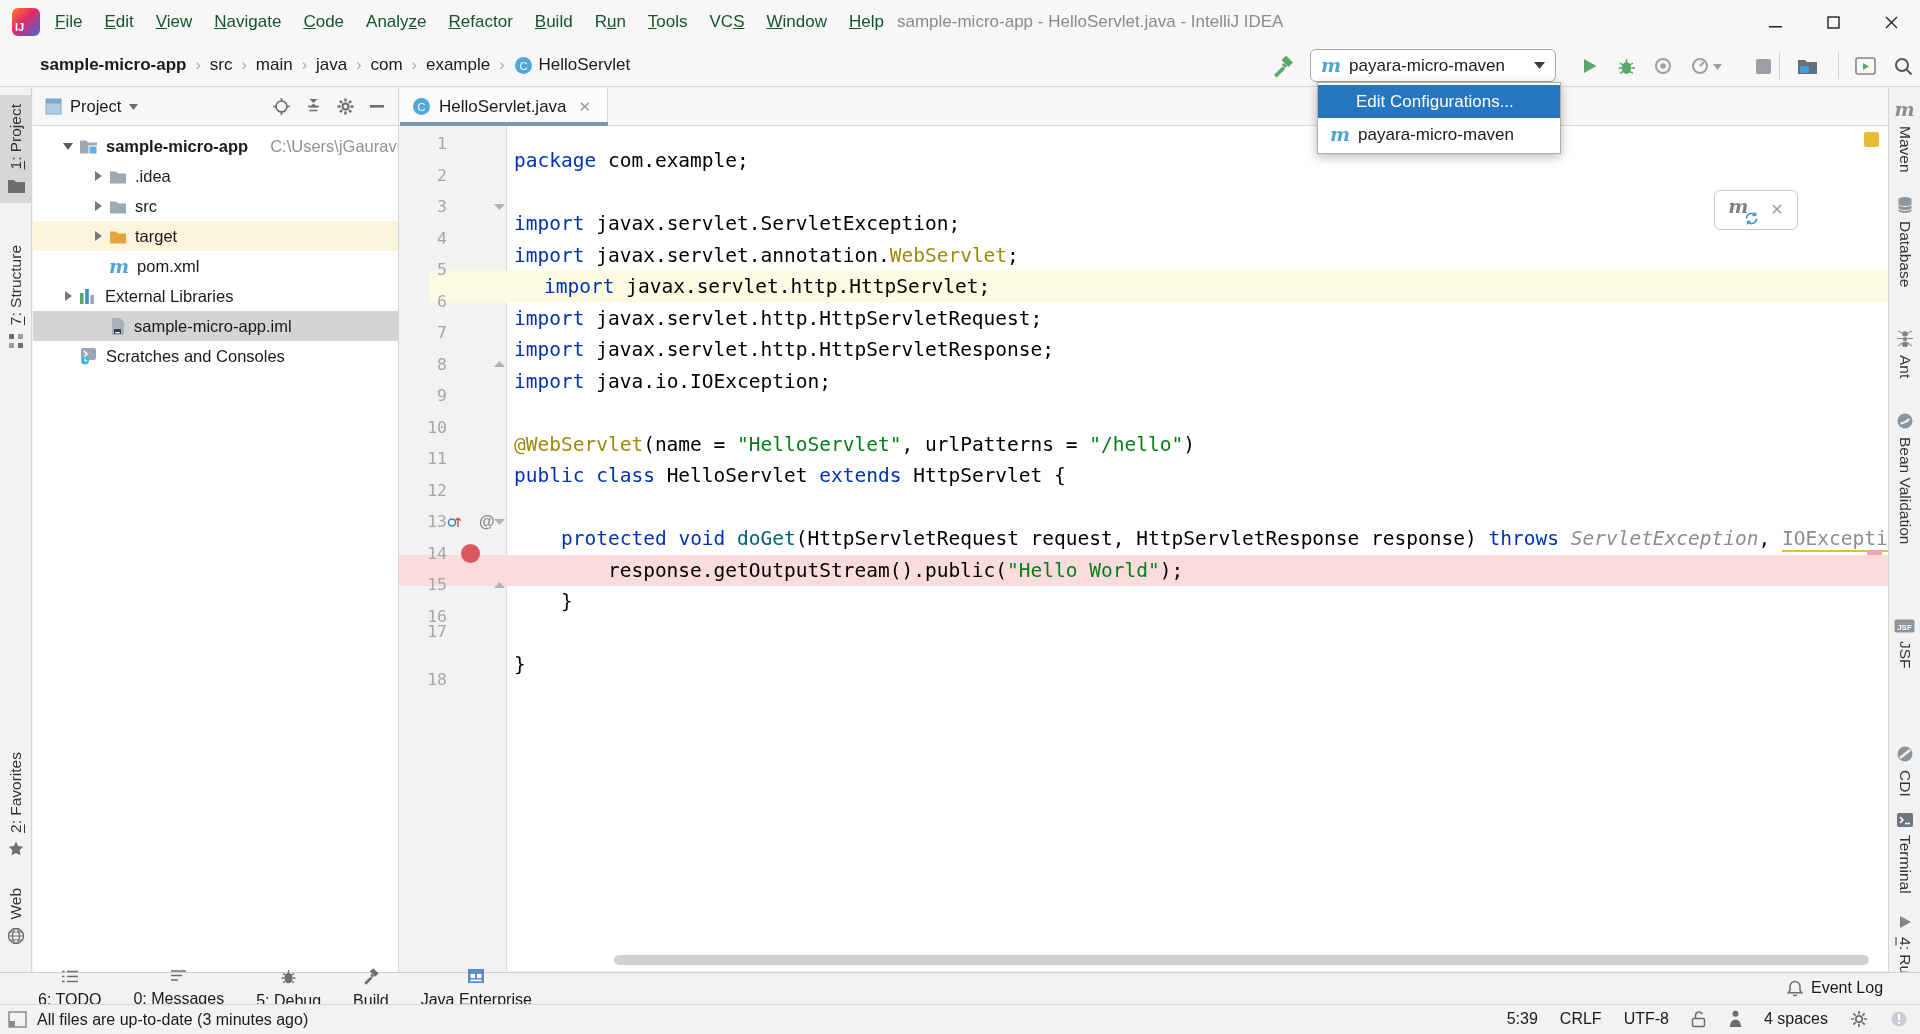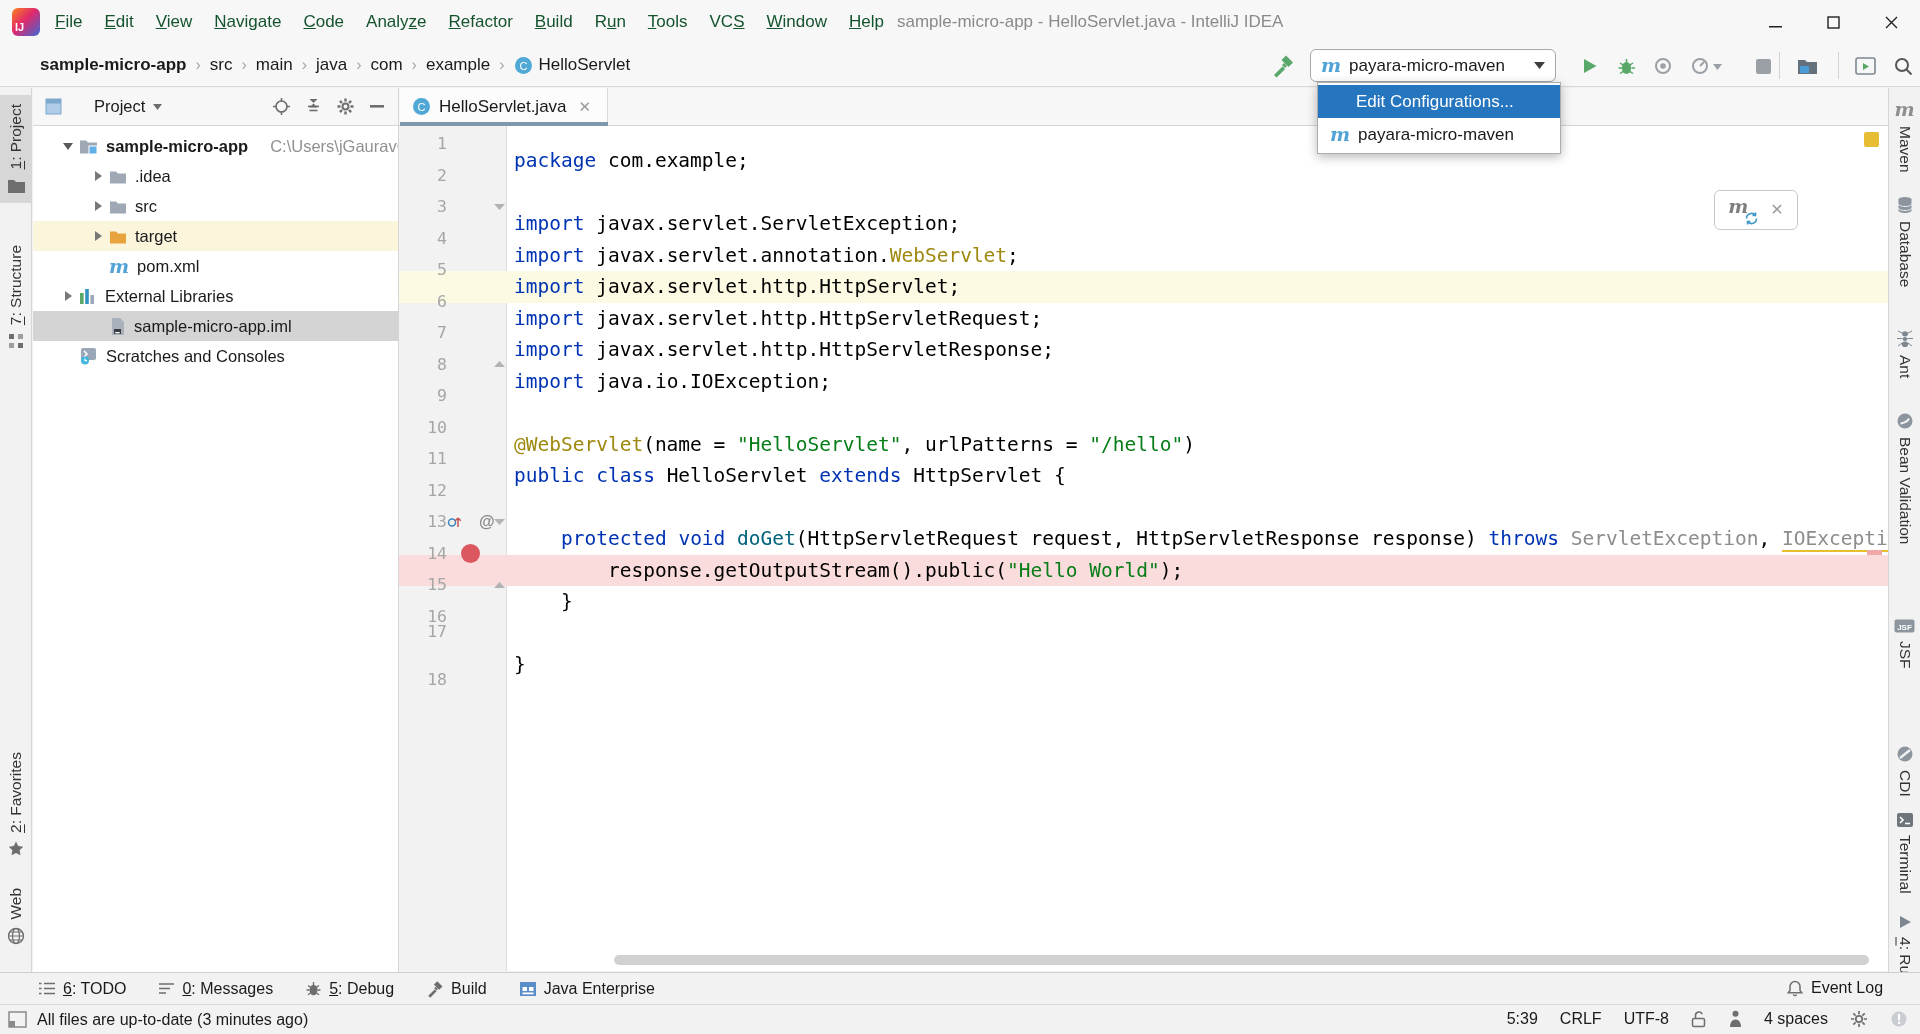--- a/index.html
+++ b/index.html
@@ -38,21 +38,21 @@
   .lstripe{position:absolute;left:0;top:88px;width:32px;height:884px;background:#F2F2F2;border-right:1px solid #D6D6D6;box-sizing:border-box;}
   .rstripe{position:absolute;left:1888px;top:88px;width:32px;height:884px;background:#F2F2F2;border-left:1px solid #D6D6D6;box-sizing:border-box;}
   .stripe-item{position:absolute;left:0;width:31px;display:flex;flex-direction:column;align-items:center;gap:7px;font-size:15.5px;color:#333;}
   .stripe-item.active{background:#D7D7D7;padding:9px 0;}
   .vl{writing-mode:vertical-rl;transform:rotate(180deg);}
   .vr{writing-mode:vertical-rl;}
 
   
   .panel{position:absolute;left:33px;top:88px;width:366px;height:884px;background:#FFF;border-right:1px solid #D6D6D6;box-sizing:border-box;overflow:hidden;}
   .phead{height:38px;display:flex;align-items:center;padding-left:12px;gap:8px;border-bottom:1px solid #D6D6D6;background:#F7F7F7;box-sizing:border-box;}
-  .phead-title{font-size:16.5px;margin-left:24px;}
+  .phead-title{font-size:16.5px;}
   .phead-icons{margin-left:auto;display:flex;align-items:center;gap:15px;padding-right:14px;}
   .tree{position:absolute;left:0;top:43px;width:100%;}
   .trow{height:30px;display:flex;align-items:center;font-size:16.5px;white-space:nowrap;}
   .trow.sel{background:#D4D4D4;}
   .trow.exc{background:#FBF5DC;}
   .tlabel{margin-left:8px;}
   .tlabel.bold{font-weight:bold;}
   .tsuffix{color:#919191;margin-left:22px;}
   .arrow-c{width:22px;display:flex;justify-content:center;flex:0 0 auto;}
   .arr-col{width:0;height:0;border-left:7px solid #787878;border-top:5px solid transparent;border-bottom:5px solid transparent;}
@@ -63,44 +63,44 @@
   .tab{position:absolute;left:1px;top:0;height:37px;width:208px;display:flex;align-items:center;padding:0 12px;gap:8px;border-right:1px solid #DADADA;box-sizing:border-box;background:#FCFCFC;}
   .tab-underline{position:absolute;left:1px;top:34px;width:208px;height:4px;background:#7E98AE;}
   .tab-label{font-size:17px;}
   .tab-close{color:#999;font-size:15px;margin-left:4px;}
 
   
   .editor{position:absolute;left:399px;top:126px;width:1489px;height:845px;background:#fff;overflow:hidden;}
   .gutterbg{position:absolute;left:0;top:0;width:108px;height:100%;background:#F2F2F2;border-right:1px solid #DCDCDC;box-sizing:border-box;}
   #codeLines{position:absolute;left:0;top:19px;right:0;}
   .cl{position:relative;height:31.5px;line-height:31.5px;padding-left:115px;white-space:pre;font-family:"DejaVu Sans Mono",monospace;font-size:19.5px;color:#000;}
-  .cl.cur{background:#FCFAE3;}
+  .cl.cur{background:#FCFAE3;margin-left:30px;}
   .cl.brk{background:#FADCDC;}
   .ln{position:absolute;left:0;width:48px;text-align:right;color:#A6A6A6;font-family:"DejaVu Sans Mono",monospace;font-size:16.5px;line-height:31.5px;}
   .tk-kw{color:#0033B3;}
   .tk-pl{color:#000;}
   .tk-ann{color:#9E880D;}
   .tk-str{color:#067D17;}
-  .tk-gr{color:#8C8C8C;}
+  .tk-gr{color:#8C8C8C;font-style:italic;}
   .tk-mth{color:#00627A;}
   .tk-wrn{color:#8C8C8C;border-bottom:2px solid #E9BE2C;}
   .bpt{position:absolute;left:62px;width:19px;height:19px;border-radius:50%;background:#DB5860;}
   .ovr{position:absolute;left:48px;height:31.5px;display:flex;align-items:center;}
   .atg{position:absolute;left:80px;color:#8A8A8A;font-size:16px;font-weight:bold;line-height:31.5px;}
   .fold{position:absolute;left:95px;height:31.5px;display:flex;align-items:center;}
   .hsb{position:absolute;left:215px;top:829px;width:1255px;height:10px;background:#D1D1D1;border-radius:5px;}
   .errmark{position:absolute;left:1468px;top:424px;width:15px;height:5px;background:#F0A8A8;}
   .ymark{position:absolute;left:1864px;top:132px;width:15px;height:15px;background:#E8BD36;border-radius:2px;z-index:30;}
   .mwidget{position:absolute;left:1714px;top:190px;width:82px;height:38px;background:#FFF;border:1px solid #C6C6C6;border-radius:6px;display:flex;align-items:center;justify-content:center;gap:14px;z-index:30;opacity:.95;}
   .mvn{color:#52A3D6;font-style:italic;font-weight:bold;font-size:19px;font-family:"DejaVu Serif",serif;line-height:1;}
   .mvn.gray{color:#8E8E8E;}
 
   
   .sbar1{position:absolute;left:0;top:972px;width:100%;height:32px;border-top:1px solid #CFCFCF;background:#F2F2F2;display:flex;align-items:center;box-sizing:border-box;}
-  .sb-item{display:flex;align-items:center;gap:7px;font-size:16px;margin-right:32px;white-space:nowrap;}
+  .sb-item{display:flex;align-items:center;gap:7px;font-size:16px;margin-right:32px;white-space:nowrap;flex-direction:column;}
   .eventlog{position:absolute;left:1786px;top:972px;height:32px;display:flex;align-items:center;gap:7px;font-size:16px;z-index:2;}
   .sbar2{position:absolute;left:0;top:1004px;width:100%;height:30px;border-top:1px solid #D8D8D8;background:#F2F2F2;display:flex;align-items:center;font-size:16px;box-sizing:border-box;}
   .sb2-msg{display:flex;align-items:center;gap:10px;margin-left:8px;}
   .sb2-right{position:absolute;right:12px;top:1004px;height:30px;display:flex;align-items:center;gap:22px;font-size:16px;}
   .icwrap{display:inline-flex;align-items:center;}
 </style>
 </head>
 <body>
 
 <div id="app">

